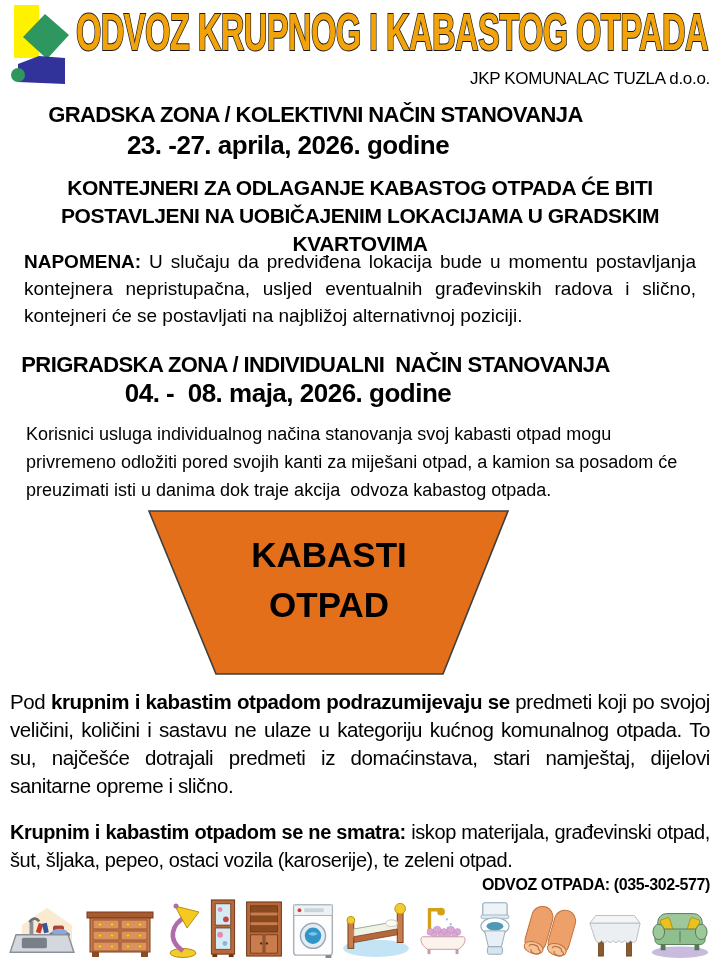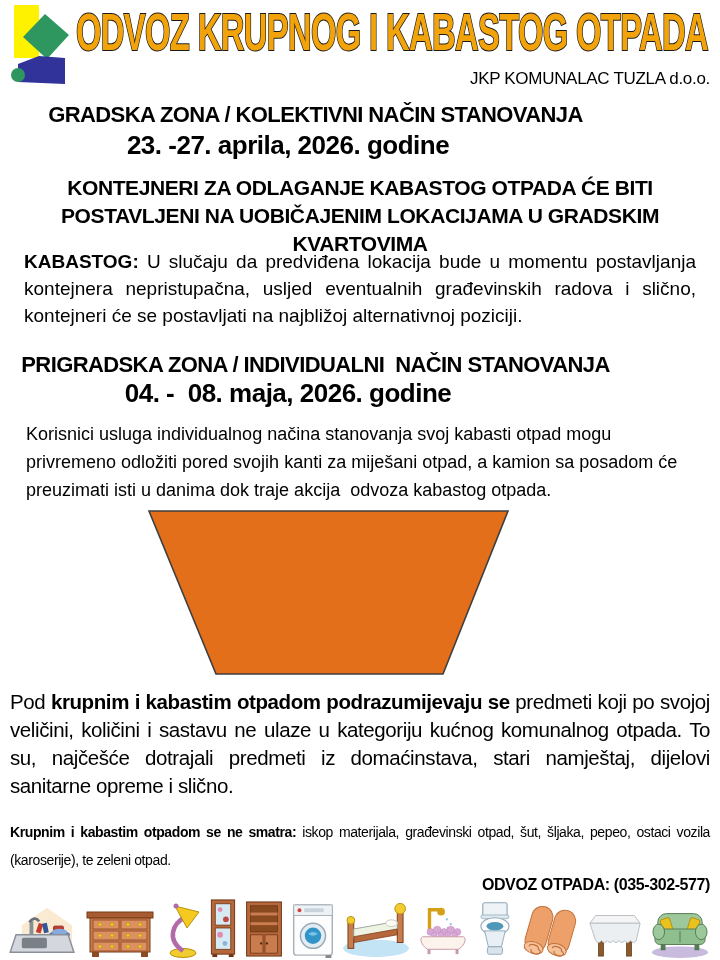--- a/index.html
+++ b/index.html
@@ -17,21 +17,21 @@
   .zone-date{left:0;top:0;width:576px;text-align:center;font-weight:bold;font-size:26px;letter-spacing:-0.5px;white-space:pre-wrap;}
   .containers-info{left:30px;top:174px;width:660px;text-align:center;font-weight:bold;font-size:21px;line-height:28px;letter-spacing:-0.4px;}
   .note-par{left:24px;top:248px;width:672px;text-align:justify;font-size:19px;line-height:27px;}
   .korisnici-par{left:26px;top:420px;width:668px;text-align:left;font-size:18px;line-height:28px;white-space:pre-wrap;}
   
   .trap-svg{left:0;top:508px;}
   .trap-label{left:216px;top:530px;width:226px;text-align:center;font-weight:bold;font-size:35px;line-height:50px;}
   .trap-label span{display:block;}
   
   .def-par{left:10px;top:688px;width:700px;text-align:justify;font-size:20.5px;line-height:28px;letter-spacing:-0.4px;}
-  .excl-par{left:10px;top:818px;width:700px;text-align:justify;font-size:14px;line-height:28px;letter-spacing:-0.4px;}
+  .excl-par{left:10px;top:818px;width:700px;text-align:justify;font-size:20px;line-height:28px;letter-spacing:-0.4px;}
   .contact-line{left:0;top:876px;width:710px;text-align:right;font-weight:bold;font-size:16px;letter-spacing:-0.4px;}
   
   .icons-row{left:0;top:896px;width:720px;height:62px;display:flex;justify-content:space-between;align-items:flex-end;padding:0 8px;box-sizing:border-box;}
   .icons-row svg{display:block;}
 </style>
 </head>
 <body>
 
 <svg class="abs logo" width="80" height="92" viewBox="0 0 80 92">
   <rect x="6" y="3" width="25" height="53" fill="#FFF200"></rect>
@@ -44,31 +44,33 @@
   <text x="2" y="46" textLength="632" lengthAdjust="spacingAndGlyphs" font-size="51" font-weight="bold" letter-spacing="-1" stroke="#1A1A1A" stroke-width="2" paint-order="stroke fill" fill="#F2A30A">ODVOZ KRUPNOG I KABASTOG OTPADA</text>
 </svg>
 
 <div class="abs company">JKP KOMUNALAC TUZLA d.o.o.</div>
 
 <div class="abs zone-heading" style="top:102px;">GRADSKA ZONA / KOLEKTIVNI NAČIN STANOVANJA</div>
 <div class="abs zone-date" style="top:130px;">23. -27. aprila, 2026. godine</div>
 <div class="abs containers-info">KONTEJNERI ZA ODLAGANJE KABASTOG OTPADA ĆE BITI POSTAVLJENI NA UOBIČAJENIM LOKACIJAMA U GRADSKIM KVARTOVIMA</div>
 
 <p class="abs note-par" style="margin:0;">
-  <b>KABASTOG: </b><span>U slučaju da predviđena lokacija bude u momentu postavljanja kontejnera nepristupačna, usljed eventualnih građevinskih radova i slično, kontejneri će se postavljati na najbližoj alternativnoj poziciji.</span>
+  <b>NAPOMENA: </b><span>U slučaju da predviđena lokacija bude u momentu postavljanja kontejnera nepristupačna, usljed eventualnih građevinskih radova i slično, kontejneri će se postavljati na najbližoj alternativnoj poziciji.</span>
 </p>
 
 <div class="abs zone-heading" style="top:352px;">PRIGRADSKA ZONA / INDIVIDUALNI  NAČIN STANOVANJA</div>
 <div class="abs zone-date" style="top:378px;">04. -  08. maja, 2026. godine</div>
 <p class="abs korisnici-par" style="margin:0;">Korisnici usluga individualnog načina stanovanja svoj kabasti otpad mogu privremeno odložiti pored svojih kanti za miješani otpad, a kamion sa posadom će preuzimati isti u danima dok traje akcija  odvoza kabastog otpada.</p>
 
 <svg class="abs trap-svg" width="720" height="170" viewBox="0 0 720 170">
   <polygon points="149,3 508,3 443,166 216,166" stroke="#3F3F3F" stroke-width="1.6" fill="#E36F1A"></polygon>
 </svg>
 <div class="abs trap-label">
+  <span>KABASTI</span>
+  <span>OTPAD</span>
 </div>
 
 <p class="abs def-par" style="margin:0;">
   <span>Pod </span><b>krupnim i kabastim otpadom podrazumijevaju se </b><span>predmeti koji po svojoj veličini, količini i sastavu ne ulaze u kategoriju kućnog komunalnog otpada. To su, najčešće dotrajali predmeti iz domaćinstava, stari namještaj, dijelovi sanitarne opreme i slično.</span>
 </p>
 
 <p class="abs excl-par" style="margin:0;">
   <b>Krupnim i kabastim otpadom se ne smatra: </b><span>iskop materijala, građevinski otpad, šut, šljaka, pepeo, ostaci vozila (karoserije), te zeleni otpad.</span>
 </p>
 

